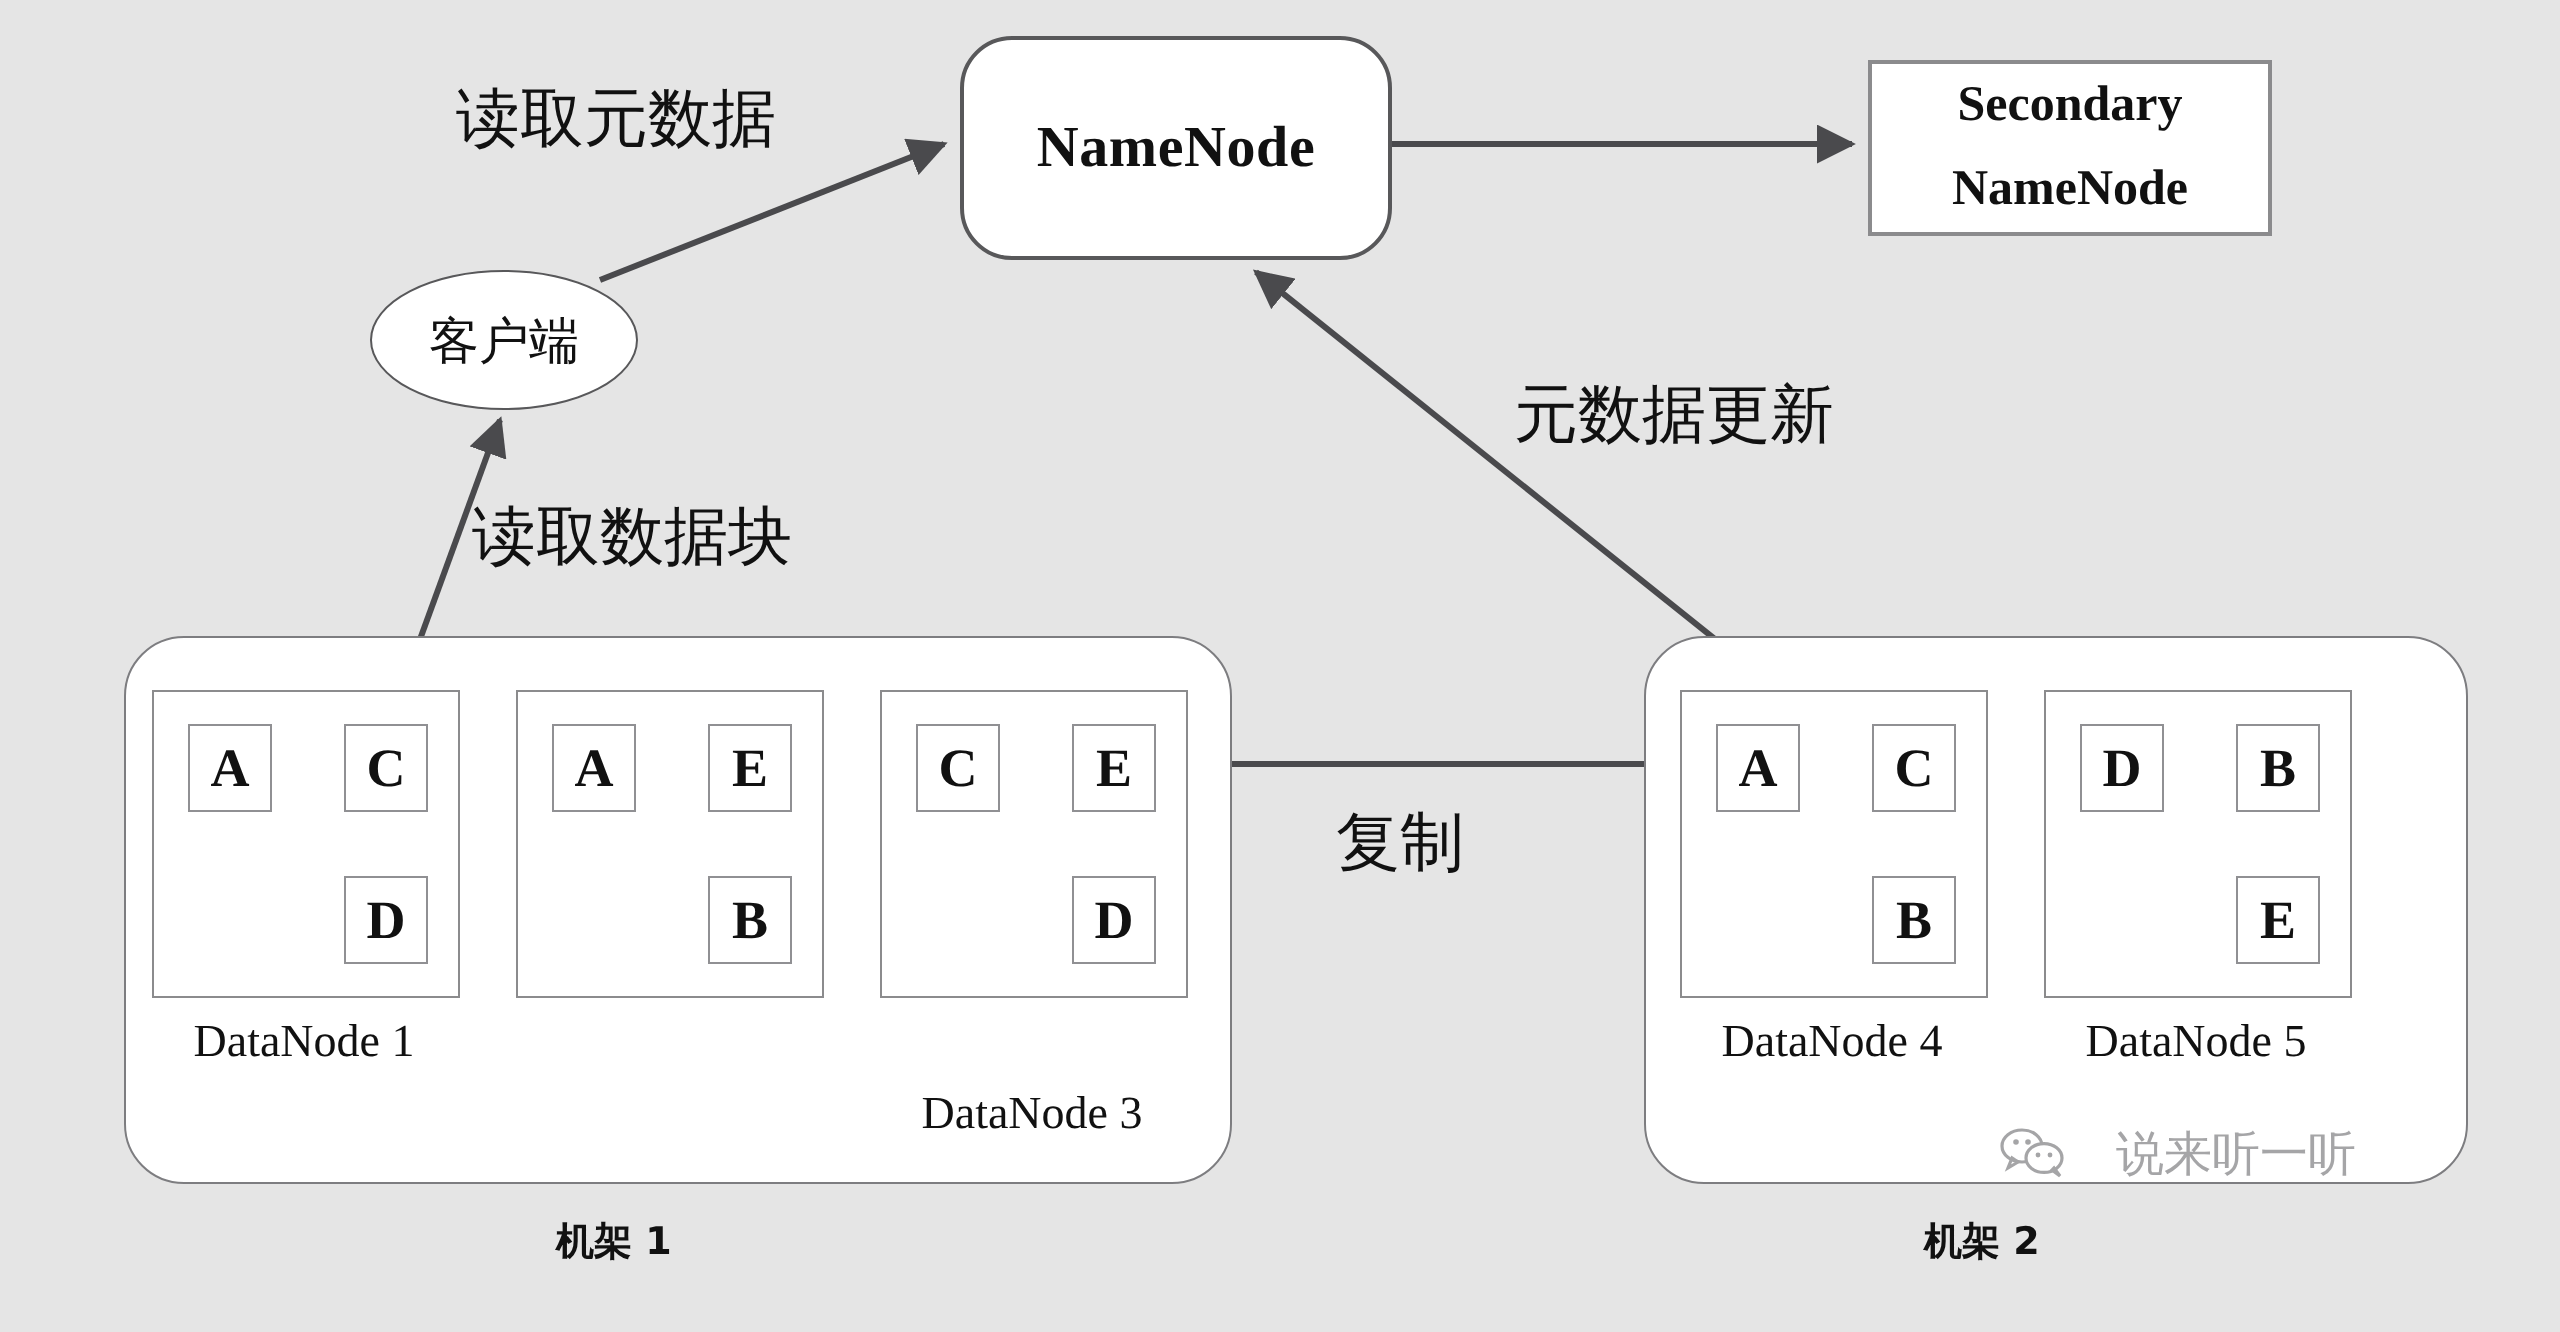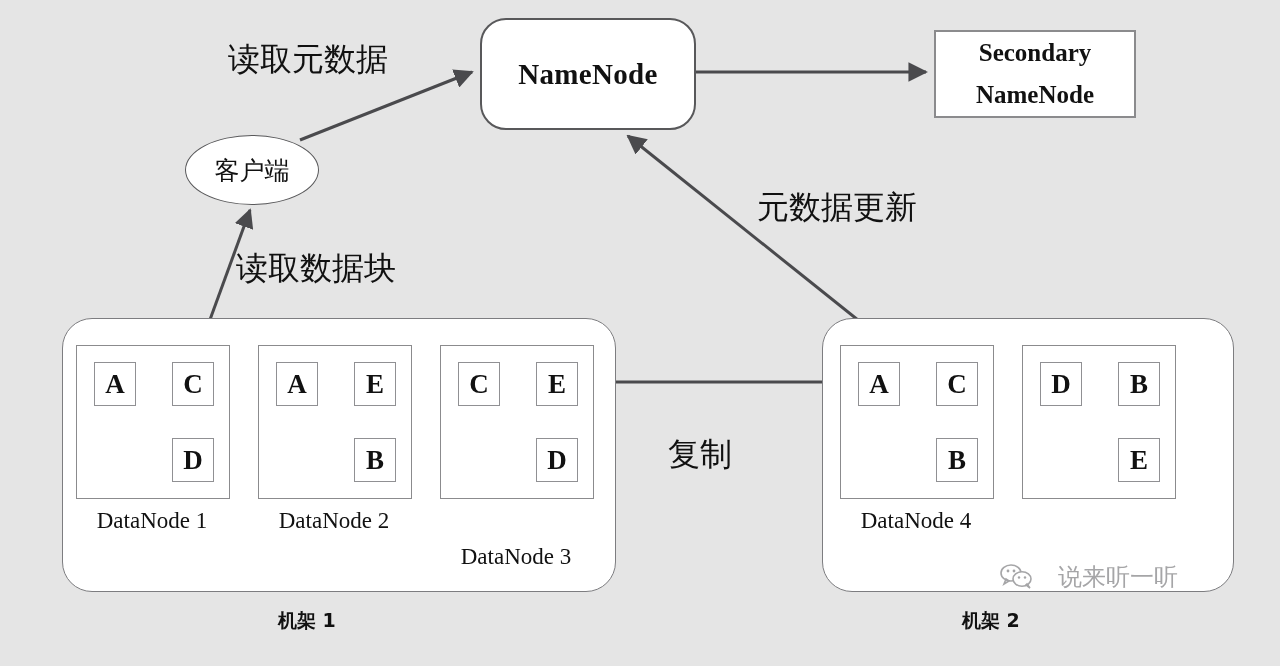--- a/index.html
+++ b/index.html
@@ -158,21 +158,21 @@
   .edge-label {
     position: absolute;
     font-size: 32px;
     color: #111111;
     font-family: "DejaVu Sans", "Liberation Sans", sans-serif;
     white-space: nowrap;
   }
   #label-read-metadata { left: 228px; top: 38px; }
   #label-read-block    { left: 236px; top: 247px; }
   #label-meta-update   { left: 757px; top: 186px; }
-  #label-replicate     { left: 668px; top: 400px; margin-top: 33px; }
+  #label-replicate     { left: 668px; top: 400px; }
 
   
   .watermark {
     position: absolute;
     left: 1000px;
     top: 561px;
     display: flex;
     align-items: center;
     gap: 24px;
     opacity: 0.62;
@@ -243,21 +243,20 @@
     <div class="block slot-tl">
       <span>A</span>
     </div>
     <div class="block slot-tr">
       <span>E</span>
     </div>
     <div class="block slot-br">
       <span>B</span>
     </div>
   </div>
-  <div class="dn-name" id="dn-name-2">DataNode 2</div>
 
   <div class="datanode" id="dn-3">
     <div class="block slot-tl">
       <span>C</span>
     </div>
     <div class="block slot-tr">
       <span>E</span>
     </div>
     <div class="block slot-br">
       <span>D</span>
@@ -282,20 +281,21 @@
     <div class="block slot-tl">
       <span>D</span>
     </div>
     <div class="block slot-tr">
       <span>B</span>
     </div>
     <div class="block slot-br">
       <span>E</span>
     </div>
   </div>
+  <div class="dn-name" id="dn-name-5">DataNode 5</div>
 
   <div class="rack-label" id="rack-label-1">机架 1</div>
   <div class="rack-label" id="rack-label-2">机架 2</div>
 
   <div class="edge-label" id="label-read-metadata">读取元数据</div>
   <div class="edge-label" id="label-read-block">读取数据块</div>
   <div class="edge-label" id="label-meta-update">元数据更新</div>
   <div class="edge-label" id="label-replicate">复制</div>
 
   <div class="watermark">

